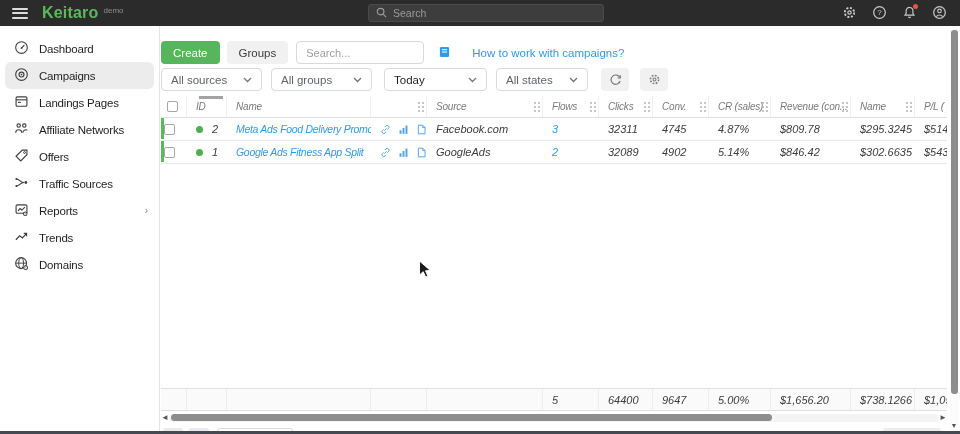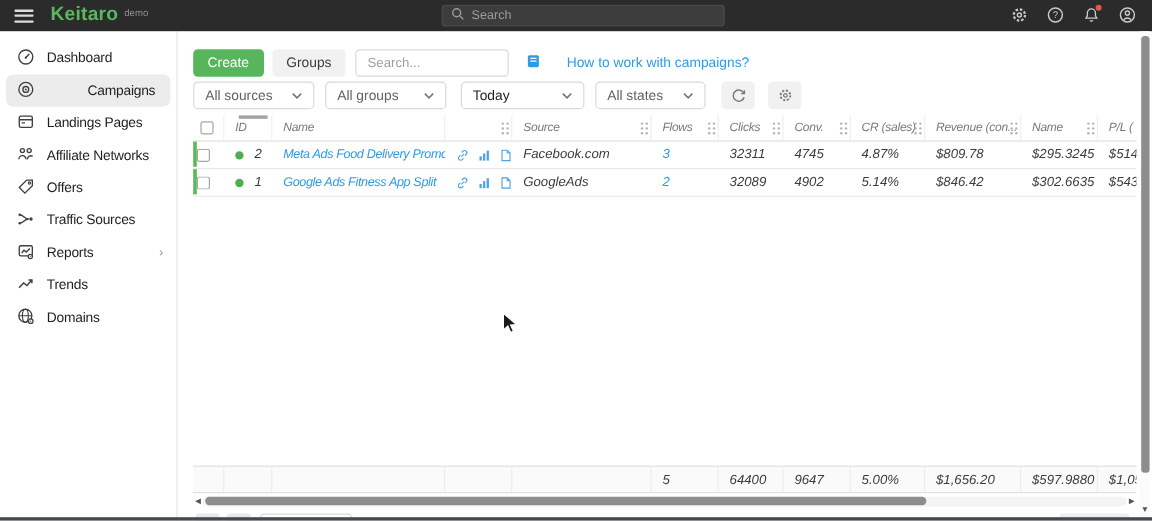--- a/index.html
+++ b/index.html
@@ -14,24 +14,24 @@
   .logo-badge { color:#8f8f8f; font-size:8px; margin-left:5px; margin-top:-6px; }
   .top-search { position:absolute; left:368px; top:4px; width:236px; height:18px; background:#3d3d3d; border:1px solid #4a4a4a; border-radius:3px; display:flex; align-items:center; padding:0 7px; }
   .top-search input { background:transparent; border:none; outline:none; color:#c9c9c9; font-size:10.5px; margin-left:6px; width:190px; font-family:inherit; }
   .top-search input::placeholder { color:#9b9b9b; }
   .top-icons { position:absolute; right:12px; top:0; height:26px; display:flex; align-items:center; gap:14px; }
   .tico { position:relative; width:16px; height:16px; cursor:pointer; }
   .tico svg { display:block; }
   .bell-dot { position:absolute; top:-1px; right:0; width:5px; height:5px; border-radius:50%; background:#e2574c; }
 
   
-  .sidebar { position:absolute; top:26px; left:0; width:148px; height:408px; background:#fff; border-right:1px solid #e4e4e4; padding-top:9px; z-index:5; }
+  .sidebar { position:absolute; top:26px; left:0; width:160px; height:408px; background:#fff; border-right:1px solid #e4e4e4; padding-top:9px; z-index:5; }
   .side-item { height:27px; display:flex; align-items:center; padding-left:14px; cursor:pointer; position:relative; color:#1f1f1f; }
   .side-item .lbl { margin-left:10px; font-size:11.5px; letter-spacing:-.2px; }
-  .side-item.active { background:#ececec; border-radius:6px; margin:0 5px; padding-left:9px;gap:34px; }
+  .side-item.active { background:#ececec; border-radius:6px; margin:0 5px; padding-left:9px; }
   .side-item .chev { position:absolute; right:11px; color:#8a8a8a; font-size:10px; }
   .side-item svg { flex:0 0 auto; }
 
   
   .main { position:absolute; top:26px; left:149px; width:811px; height:408px; background:#fff; }
 
   .toolbar { position:absolute; top:15px; left:12px; display:flex; align-items:center; }
   .btn { height:23px; border-radius:4px; font-size:11.5px; display:inline-flex; align-items:center; padding:0 12px; cursor:pointer; border:none; font-family:inherit; }
   .btn-create { background:#57b55c; color:#fff; }
   .btn-groups { background:#f1f1f1; color:#3c3c3c; margin-left:7px; }
@@ -440,21 +440,21 @@
       <div>
           <span>9647</span>
         </div>
       <div>
           <span>5.00%</span>
         </div>
       <div>
           <span>$1,656.20</span>
         </div>
       <div>
-          <span>$597.9880</span>
+          <span>$738.1266</span>
         </div>
       <div>
           <span>$1,05</span>
         </div>
     </div>
   </div>
 
   <div class="hscroll">
     <div class="harrow">◄</div>
     <div class="htrack">

